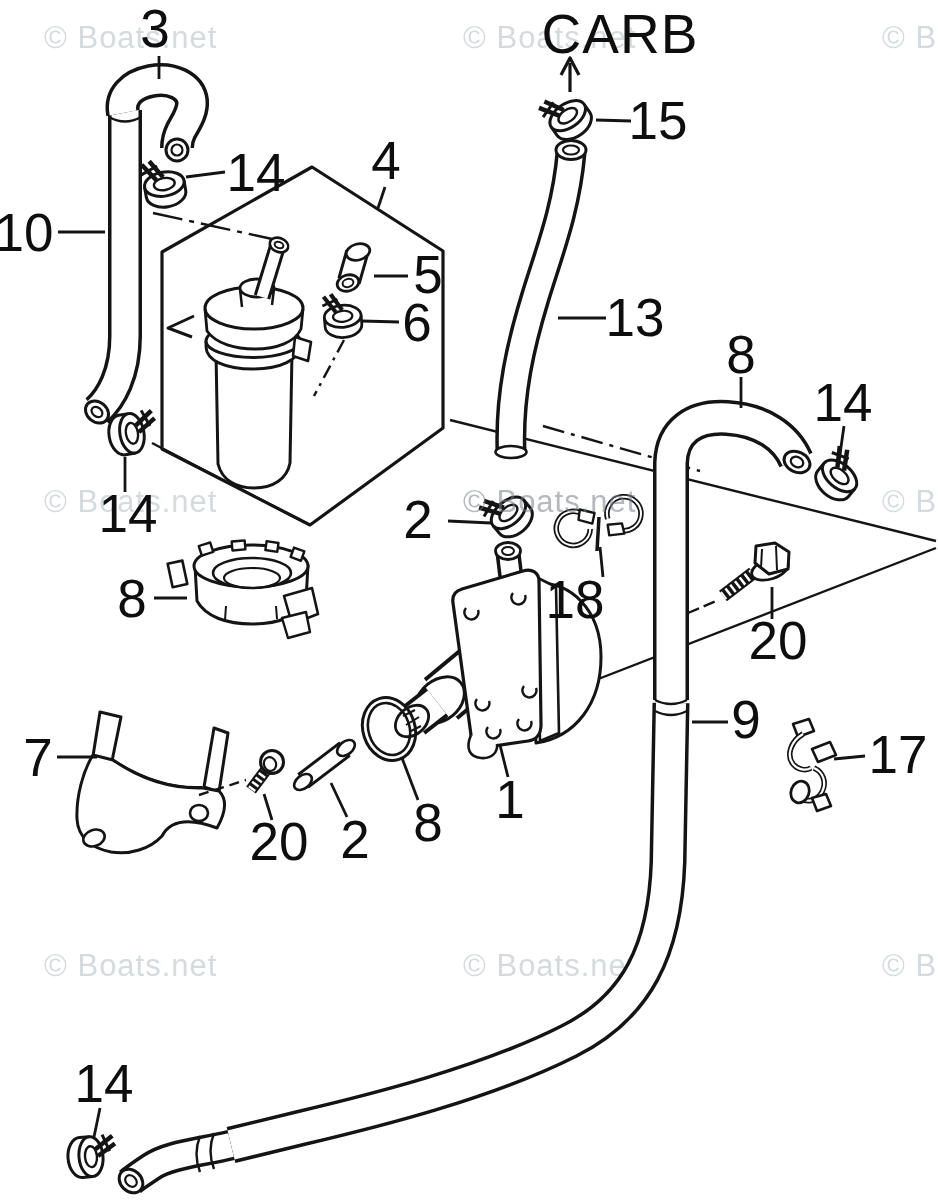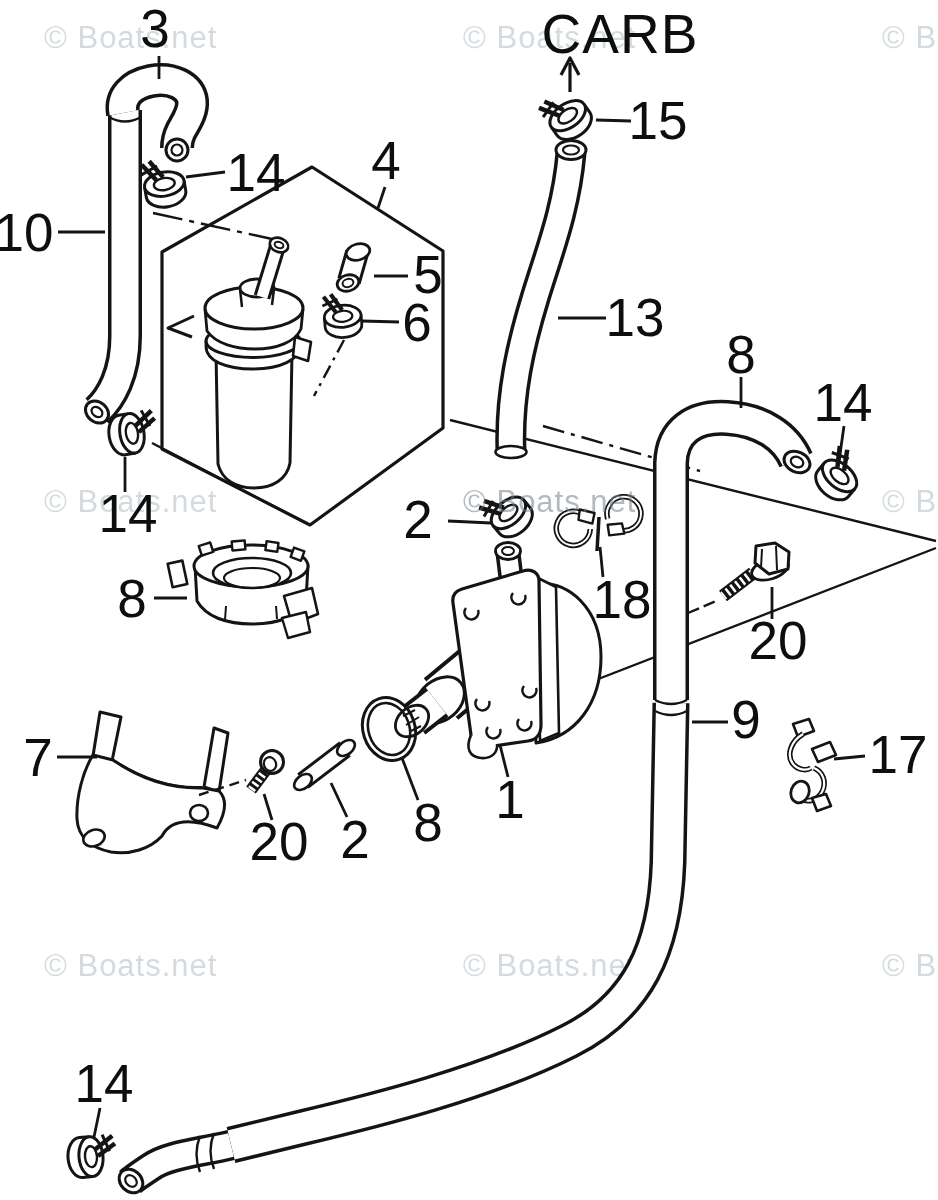--- a/index.html
+++ b/index.html
@@ -258,21 +258,21 @@
   <div class="lbl" style="left:24px;top:232px">10</div>
   <div class="lbl" style="left:256px;top:172px">14</div>
   <div class="lbl" style="left:386px;top:160px">4</div>
   <div class="lbl" style="left:428px;top:274px">5</div>
   <div class="lbl" style="left:417px;top:322px">6</div>
   <div class="lbl" style="left:658px;top:120px">15</div>
   <div class="lbl" style="left:635px;top:317px">13</div>
   <div class="lbl" style="left:741px;top:354px">8</div>
   <div class="lbl" style="left:843px;top:402px">14</div>
   <div class="lbl" style="left:418px;top:519px">2</div>
-  <div class="lbl" style="left:622px;top:599px">18</div>
+  <div class="lbl" style="left:575px;top:599px">18</div>
   <div class="lbl" style="left:778px;top:640px">20</div>
   <div class="lbl" style="left:132px;top:598px">8</div>
   <div class="lbl" style="left:128px;top:513px">14</div>
   <div class="lbl" style="left:38px;top:757px">7</div>
   <div class="lbl" style="left:279px;top:841px">20</div>
   <div class="lbl" style="left:355px;top:839px">2</div>
   <div class="lbl" style="left:428px;top:822px">8</div>
   <div class="lbl" style="left:510px;top:799px">1</div>
   <div class="lbl" style="left:746px;top:719px">9</div>
   <div class="lbl" style="left:898px;top:754px">17</div>

